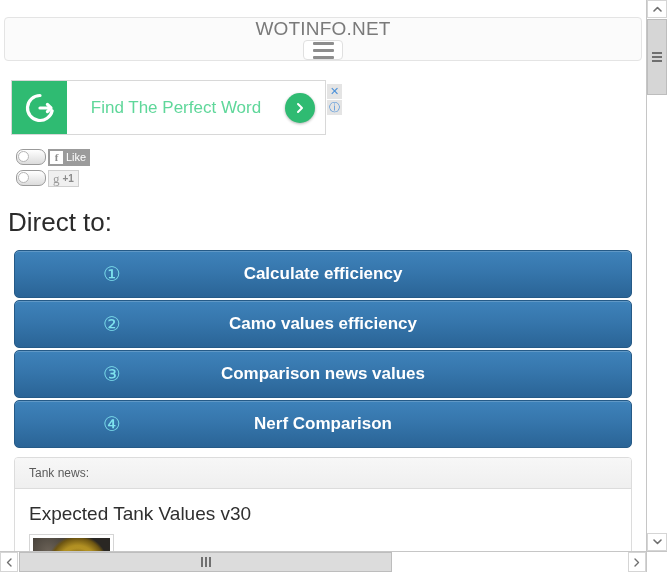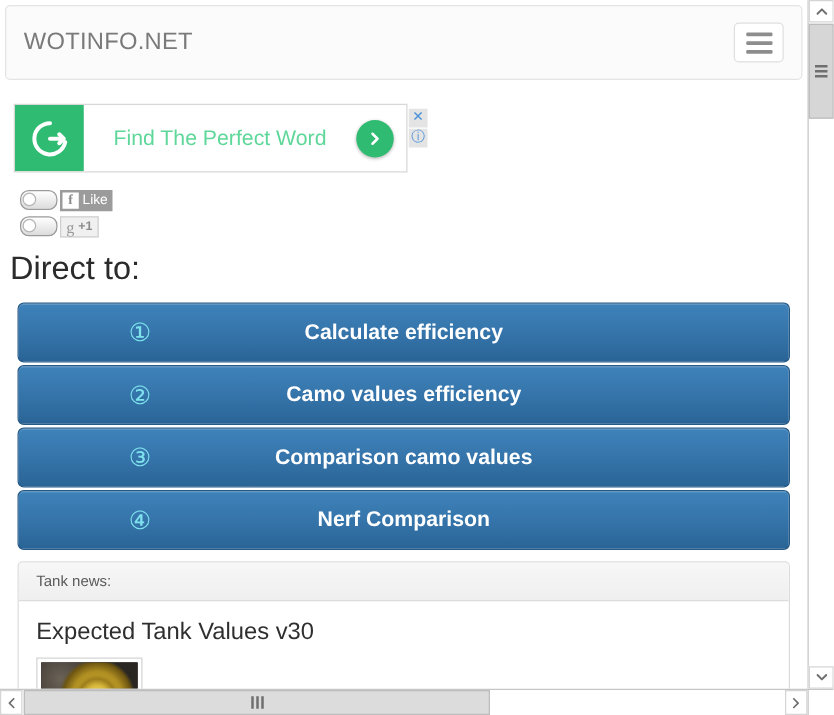--- a/index.html
+++ b/index.html
@@ -21,30 +21,31 @@
     left: 0;
     top: 0;
     width: 646px;
     height: 551px;
     overflow: hidden;
     background: #ffffff;
   }
 
   
   .navbar {
-    margin: 4px 4px 0 4px;
-    height: 60px;
+    margin: 17px 4px 0 4px;
+    height: 44px;
     background: #fbfbfb;
     border: 1px solid #e4e4e4;
     border-radius: 4px;
     display: flex;
     align-items: center;
     justify-content: space-between;
     padding: 0 14px;
     box-sizing: border-box;
+    flex-direction: column;
   }
   .brand {
     font-size: 19px;
     color: #7a7a7a;
     letter-spacing: 0.2px;
     font-weight: 400;
     font-family: "Liberation Sans", sans-serif;
   }
   .hamburger {
     width: 38px;
@@ -221,21 +222,21 @@
     margin-right: 3px;
   }
   .gplus-n {
     font-size: 10px;
     color: #8a8a8a;
     font-weight: bold;
   }
 
   
   .direct-title {
-    margin: 8px 0 0 8px;
+    margin: 19px 0 0 8px;
     font-size: 26px;
     color: #2b2b2b;
     font-weight: 400;
     font-family: "Liberation Sans", sans-serif;
   }
 
   
   .btn-list {
     margin: 12px 0 0 0;
     padding: 0 14px;
@@ -480,21 +481,21 @@
     <div class="nav-btn">
       <span class="num">①</span>
       <span class="lbl">Calculate efficiency</span>
     </div>
     <div class="nav-btn">
       <span class="num">②</span>
       <span class="lbl">Camo values efficiency</span>
     </div>
     <div class="nav-btn">
       <span class="num">③</span>
-      <span class="lbl">Comparison camo values</span>
+      <span class="lbl">Comparison news values</span>
     </div>
     <div class="nav-btn">
       <span class="num">④</span>
       <span class="lbl">Nerf Comparison</span>
     </div>
   </div>
 
   <div class="panel">
     <div class="panel-head">Tank news:</div>
     <div class="panel-body">

